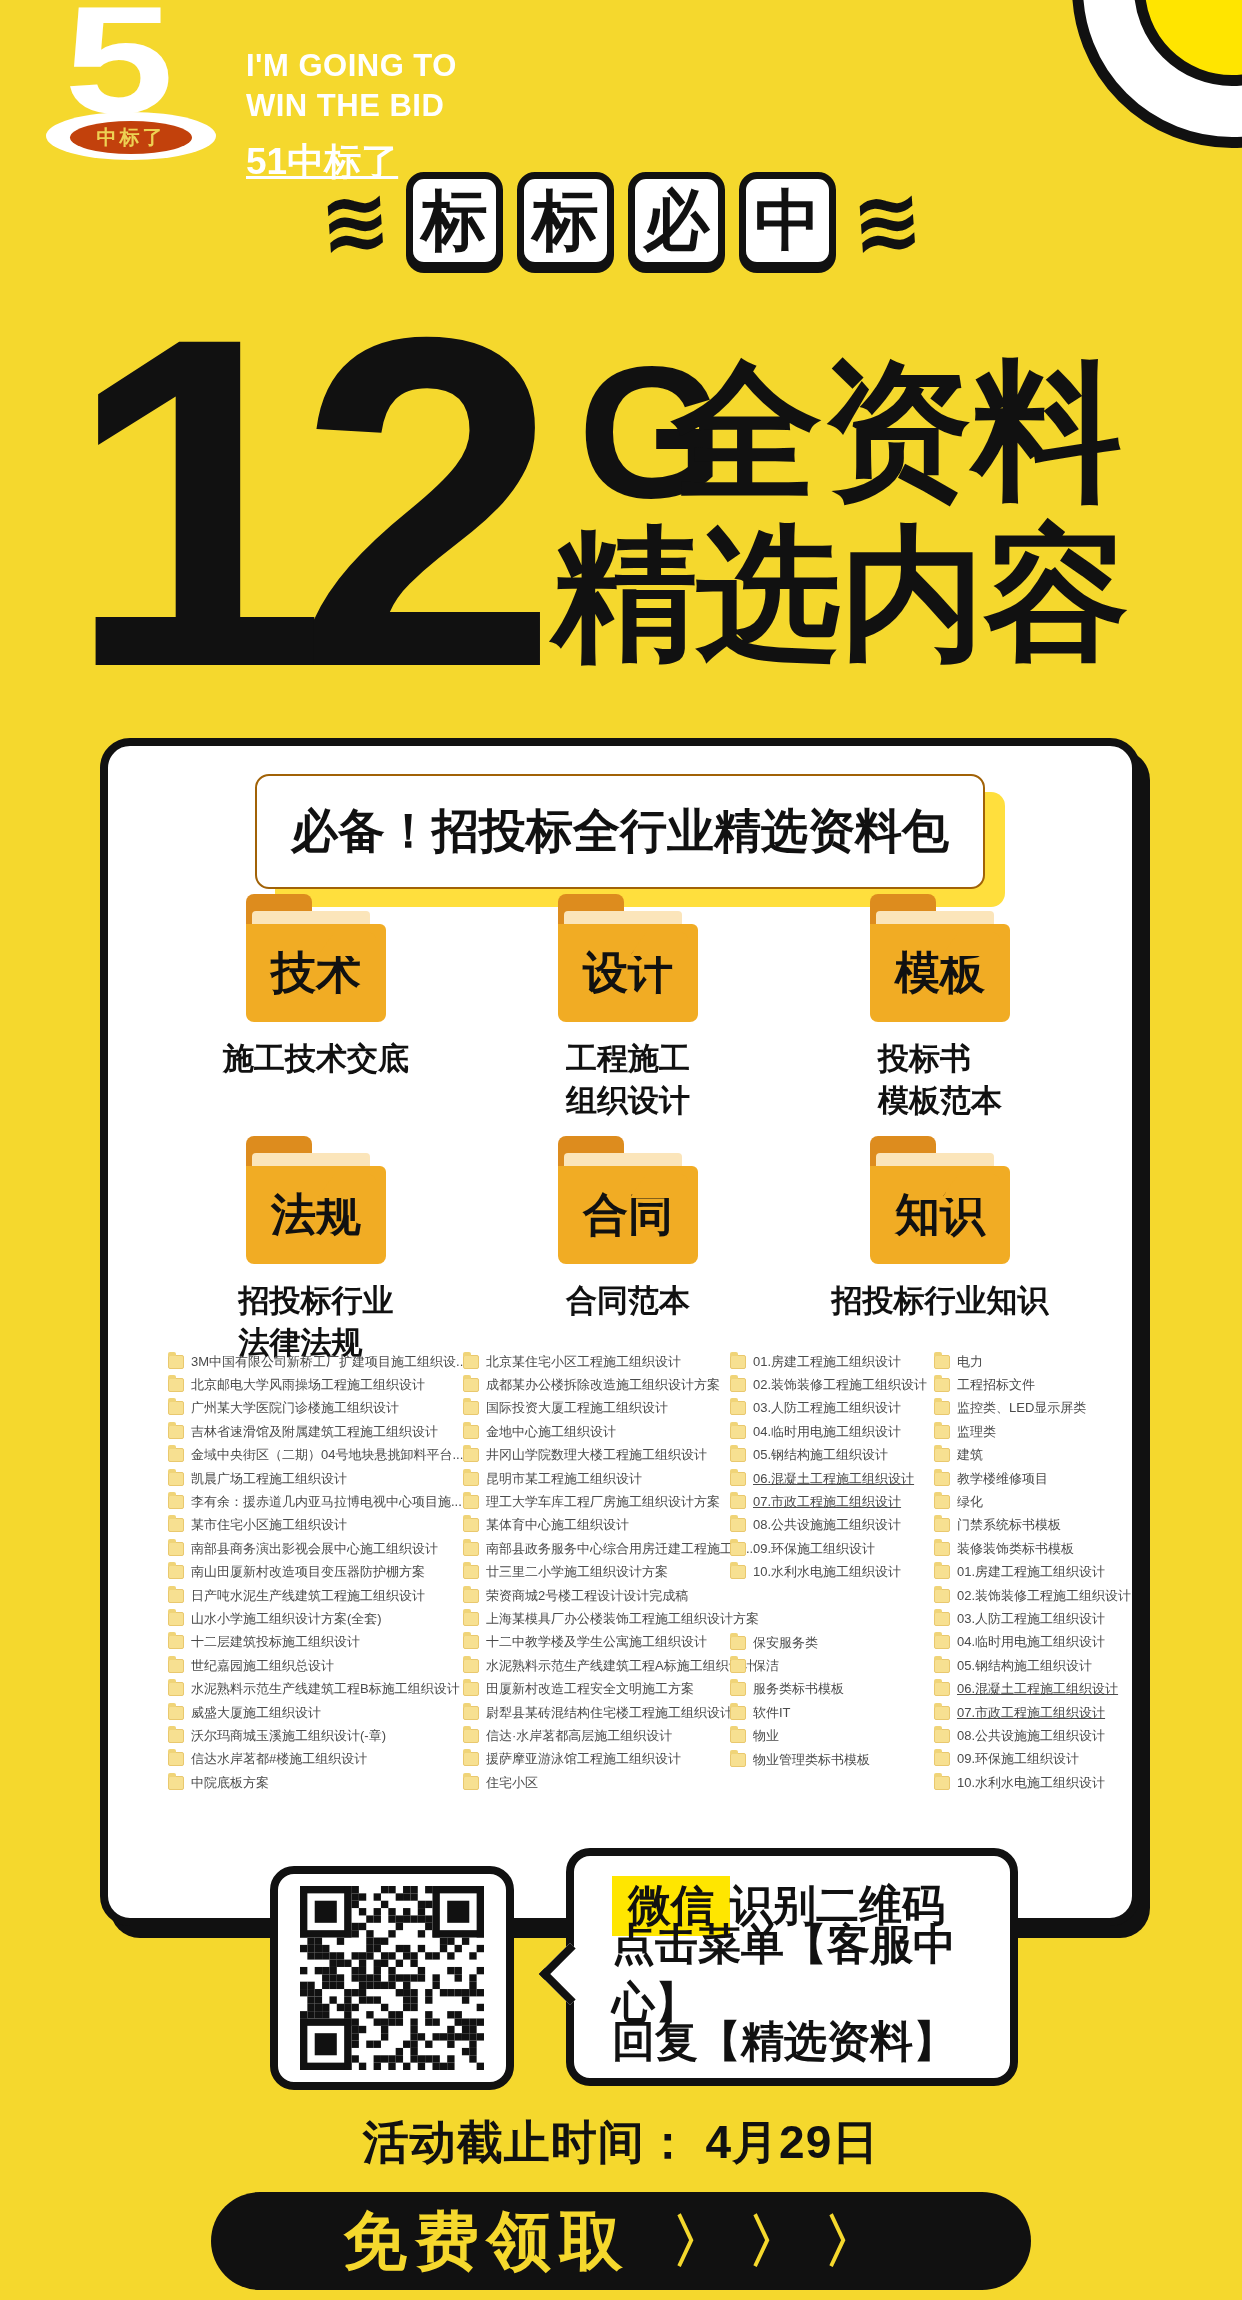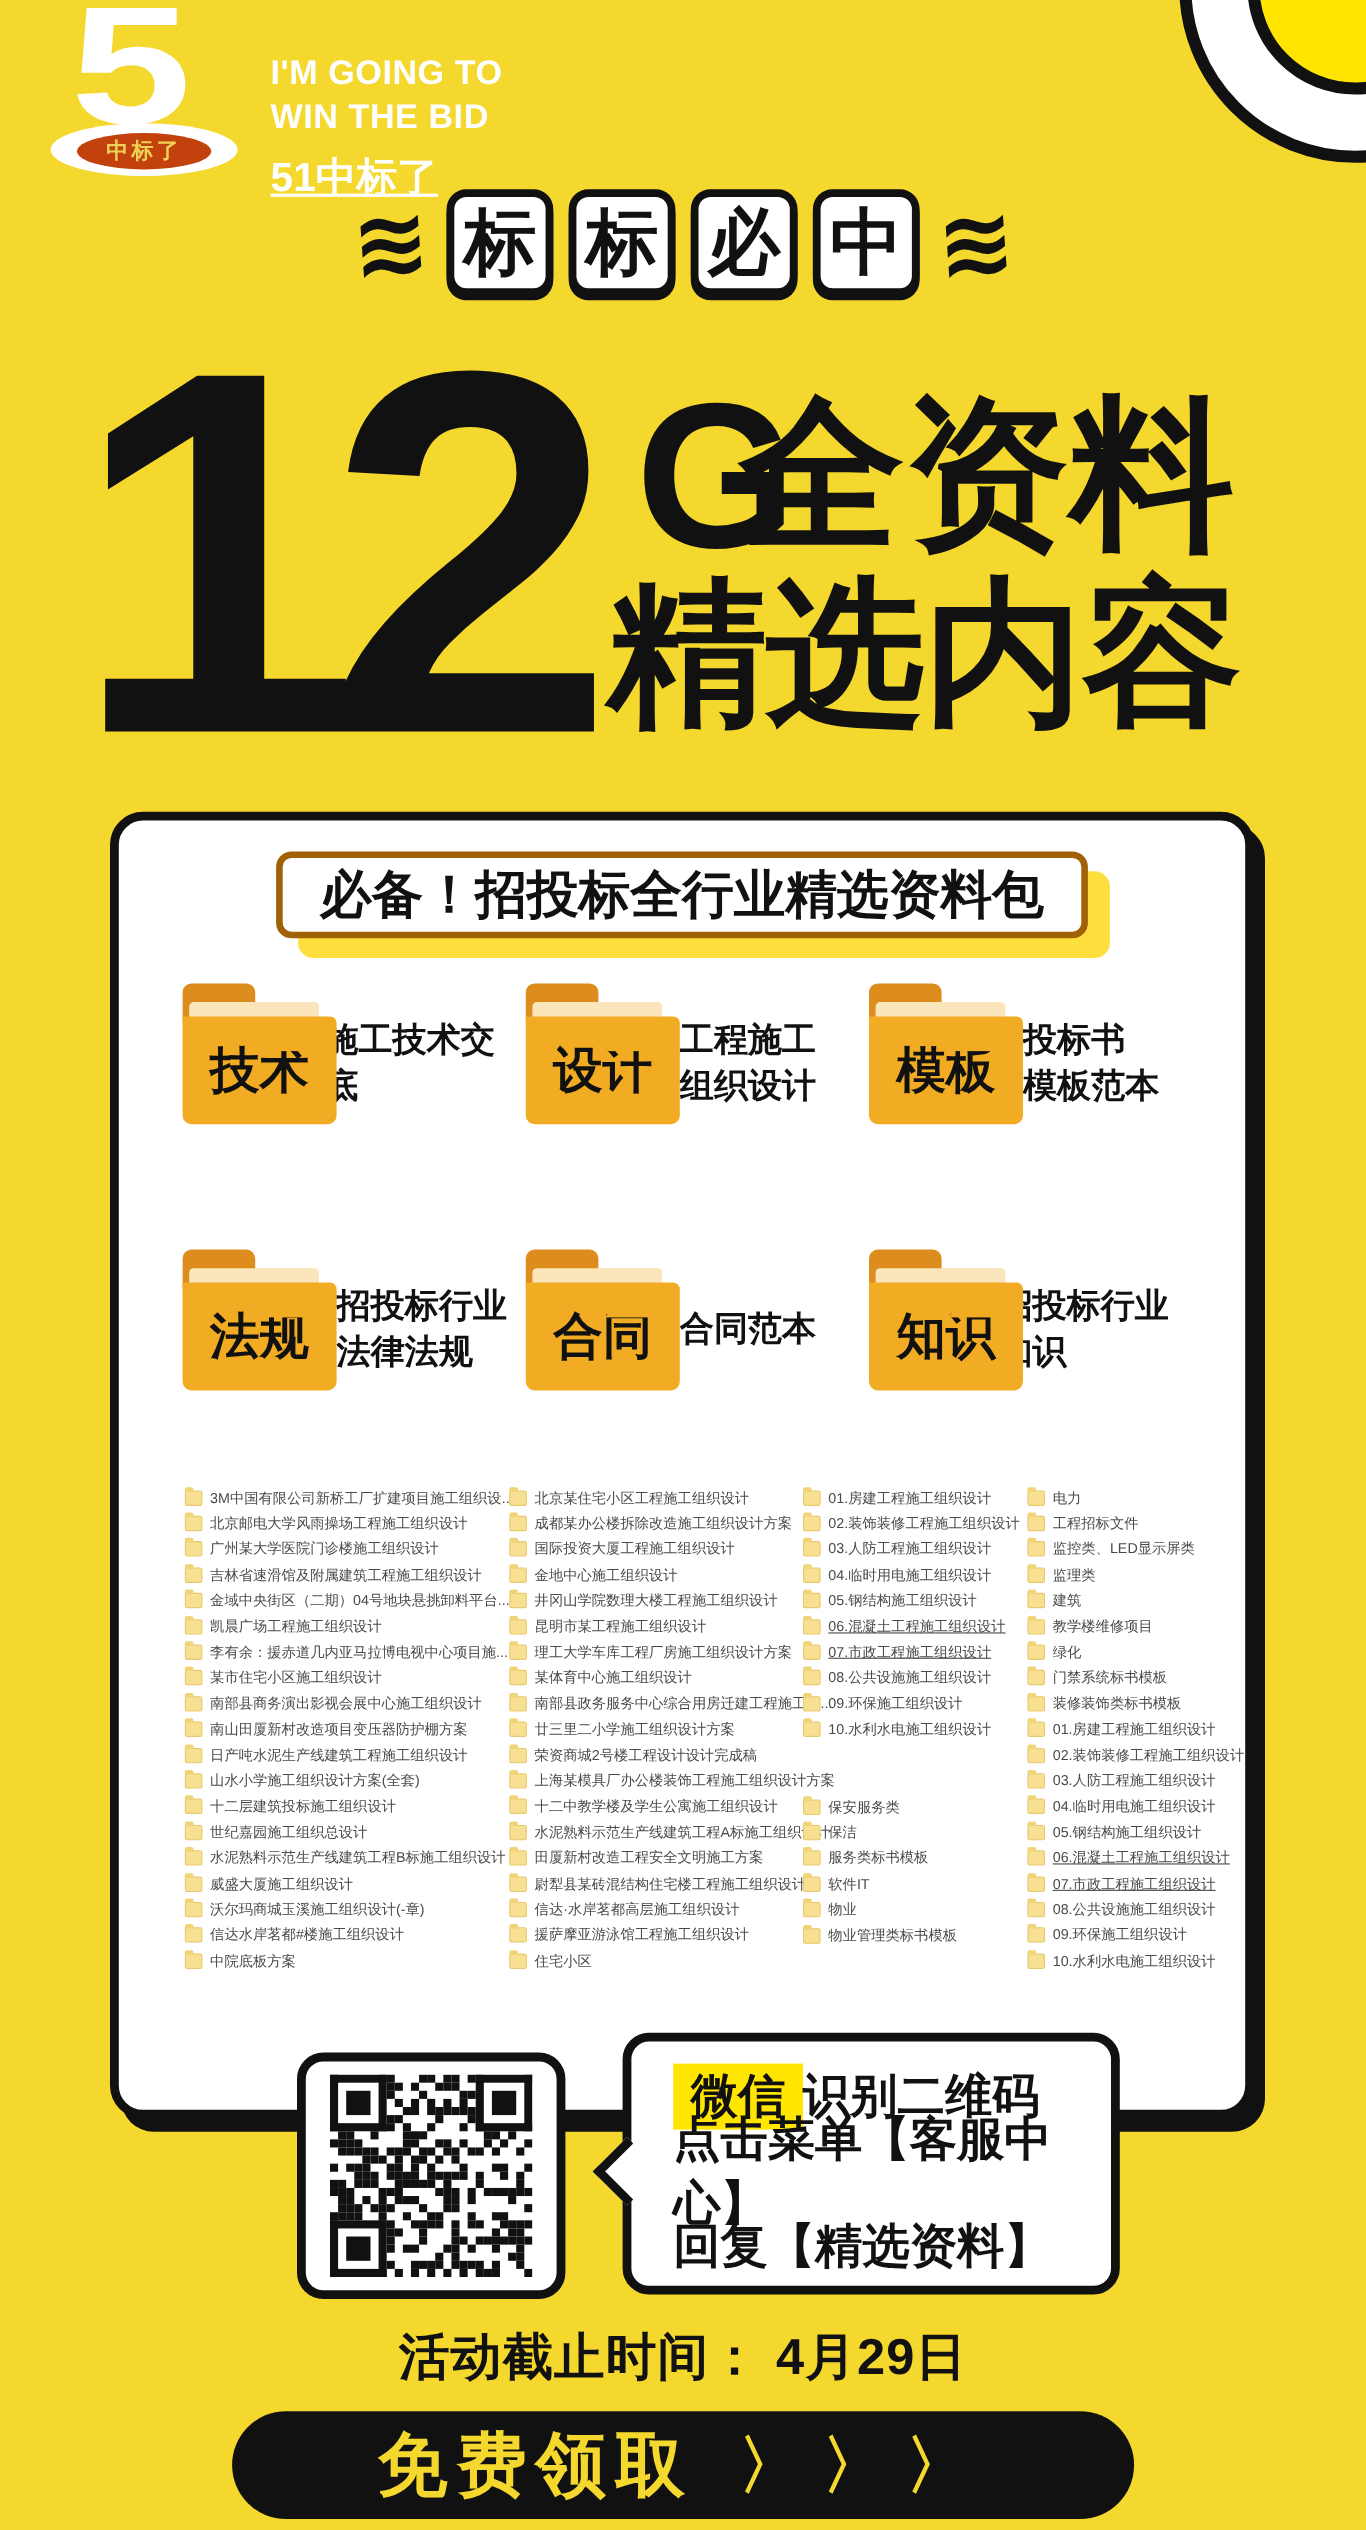--- a/index.html
+++ b/index.html
@@ -35,28 +35,28 @@
   .big-number { position:absolute; left:66px; top:268px; font-size:470px; line-height:1; font-weight:bold; letter-spacing:-30px; color:#111; }
   .big-unit   { position:absolute; left:578px; top:338px; font-size:188px; line-height:1; font-weight:bold; color:#111; }
   .big-line1  { position:absolute; left:672px; top:356px; font-size:150px; line-height:1; font-weight:bold; color:#111; }
   .big-line2  { position:absolute; left:552px; top:522px; font-size:145px; line-height:1; font-weight:bold; color:#111; letter-spacing:-1px; }
 
   
   .card { position:absolute; left:100px; top:738px; width:1040px; height:1188px; background:#fff;
           border:8px solid #111; border-radius:30px; box-shadow:10px 12px 0 #111; }
 
   .pkg-header-wrap { position:absolute; top:28px; left:0; width:100%; display:flex; justify-content:center; }
-  .pkg-header { background:#fff; border:6px solid #a16207; border-radius:14px; padding:2px 34px;
+  .pkg-header { background:#fff; border:2px solid #a16207; border-radius:14px; padding:24px 34px;
                 font-size:47px; font-weight:bold; color:#111; box-shadow:20px 18px 0 #FFDF3D; }
 
   
   .folder-row { position:absolute; left:58px; width:924px; display:flex; justify-content:space-between; }
   .folder-row.row1 { top:148px; }
   .folder-row.row2 { top:390px; }
-  .folder-cell { width:300px; display:flex; flex-direction:row; align-items:center; }
+  .folder-cell { width:300px; display:flex; flex-direction:column; align-items:center; }
   .folder { position:relative; width:140px; height:128px; }
   .folder-back  { position:absolute; left:0; top:0; width:66px; height:36px; background:#DD8C1E; border-radius:8px 8px 0 0; }
   .folder-paper { position:absolute; left:6px; top:17px; width:118px; height:34px; background:#FBE5BA; border-radius:4px; }
   .folder-front { position:absolute; left:0; bottom:0; width:140px; height:98px; background:#F1AC24; border-radius:0 6px 8px 8px;
                   display:flex; align-items:center; justify-content:center; font-size:45px; font-weight:bold; color:#111; }
   .folder-tab   { position:absolute; right:10px; top:8px; width:58px; height:24px; background:#F1AC24;
                   clip-path:polygon(28% 0,100% 0,100% 100%,0 100%); border-radius:8px 8px 0 0; }
   .folder-caption { margin-top:16px; font-size:31px; font-weight:bold; color:#111; line-height:1.35; }
 
   

